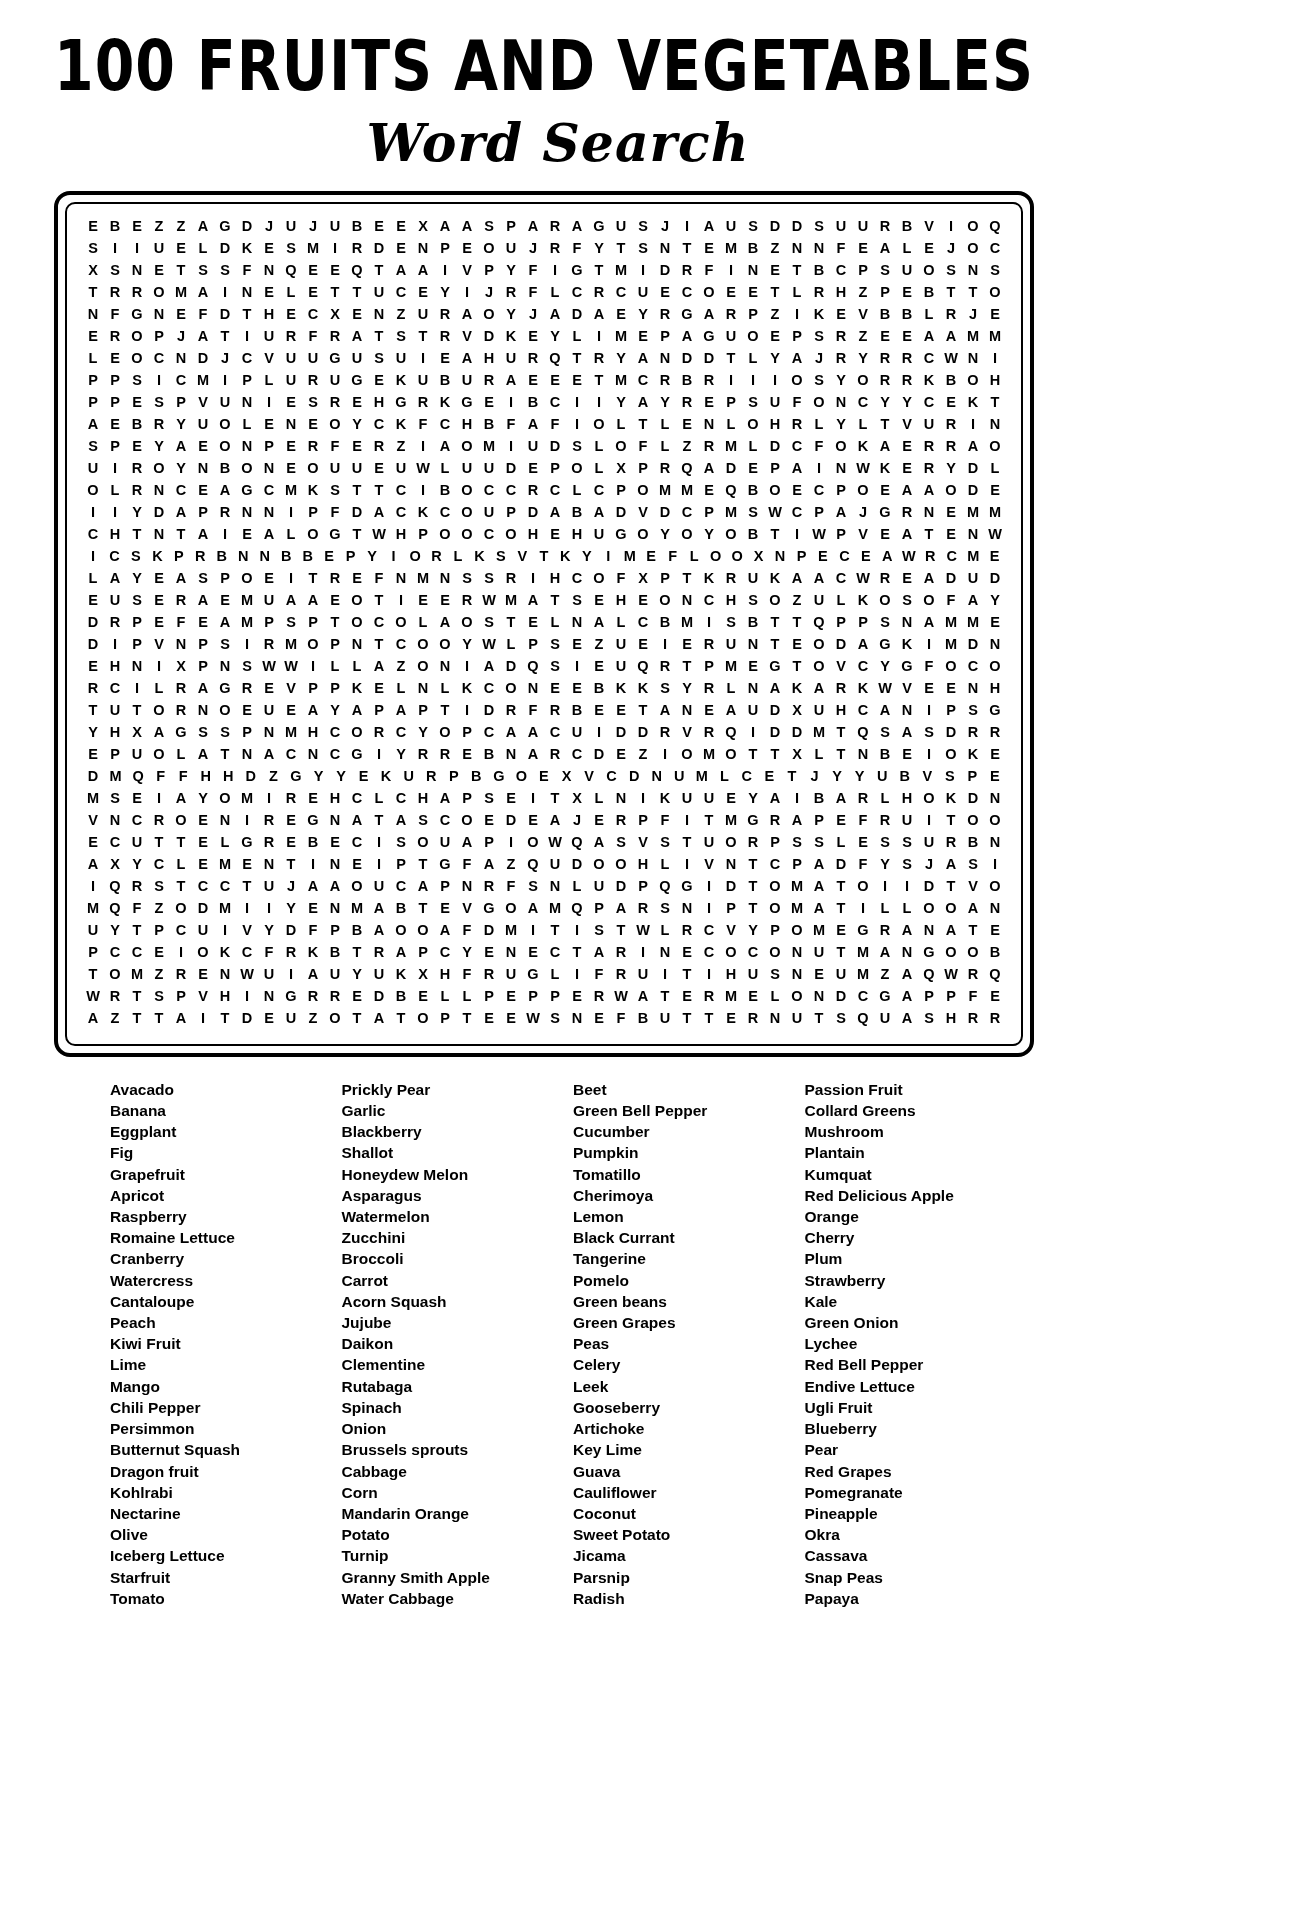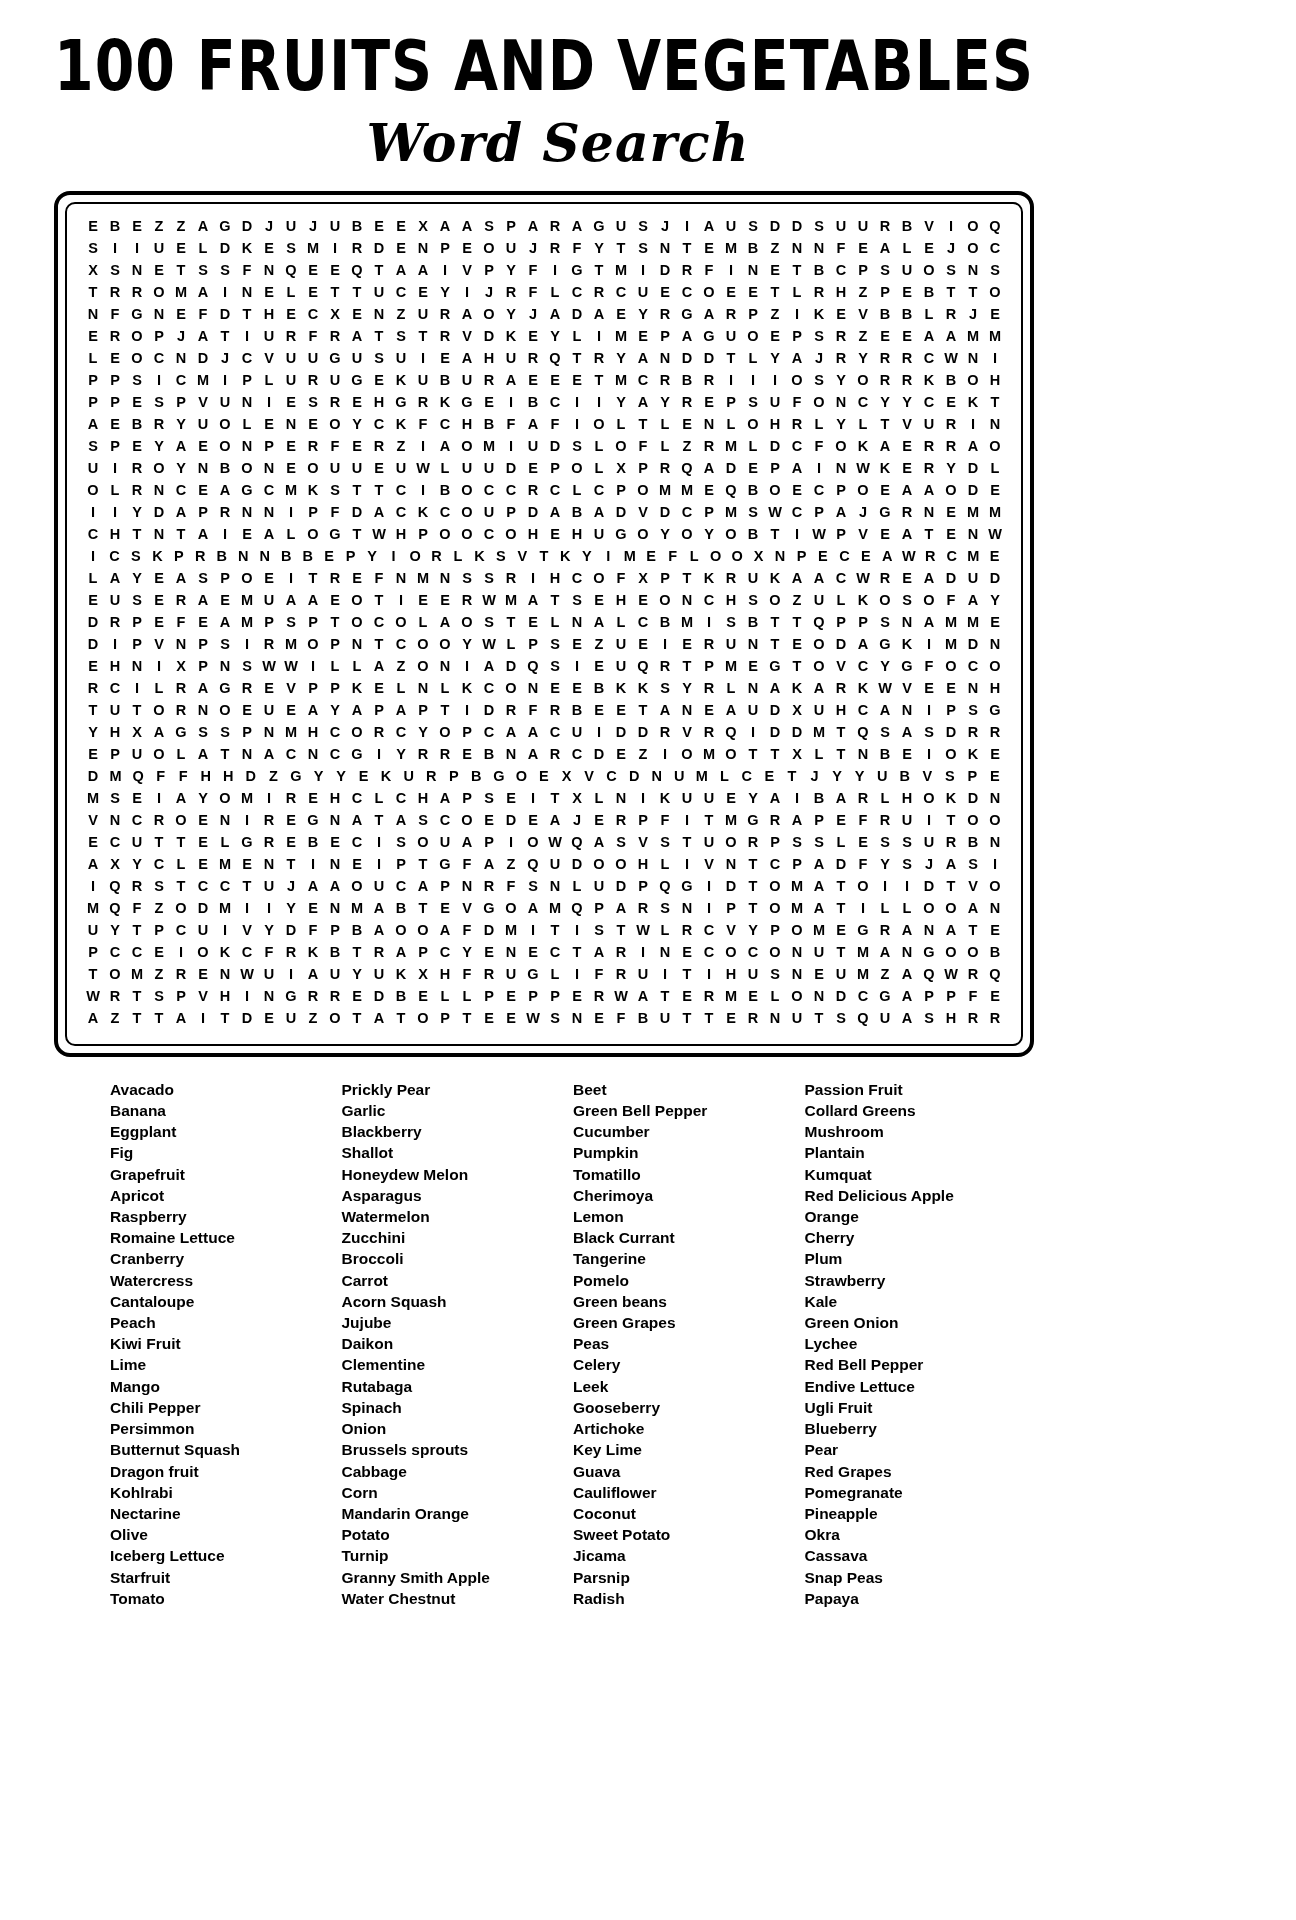--- a/index.html
+++ b/index.html
@@ -1782,21 +1782,21 @@
         <div class="word-item">Rutabaga</div>
         <div class="word-item">Spinach</div>
         <div class="word-item">Onion</div>
         <div class="word-item">Brussels sprouts</div>
         <div class="word-item">Cabbage</div>
         <div class="word-item">Corn</div>
         <div class="word-item">Mandarin Orange</div>
         <div class="word-item">Potato</div>
         <div class="word-item">Turnip</div>
         <div class="word-item">Granny Smith Apple</div>
-        <div class="word-item">Water Chestnut</div>
+        <div class="word-item">Water Cabbage</div>
       </div>
       <div class="word-col">
         <div class="word-item">Beet</div>
         <div class="word-item">Green Bell Pepper</div>
         <div class="word-item">Cucumber</div>
         <div class="word-item">Pumpkin</div>
         <div class="word-item">Tomatillo</div>
         <div class="word-item">Cherimoya</div>
         <div class="word-item">Lemon</div>
         <div class="word-item">Black Currant</div>

